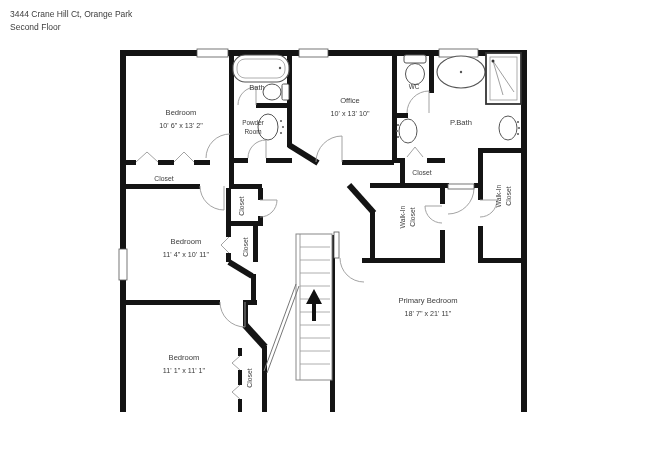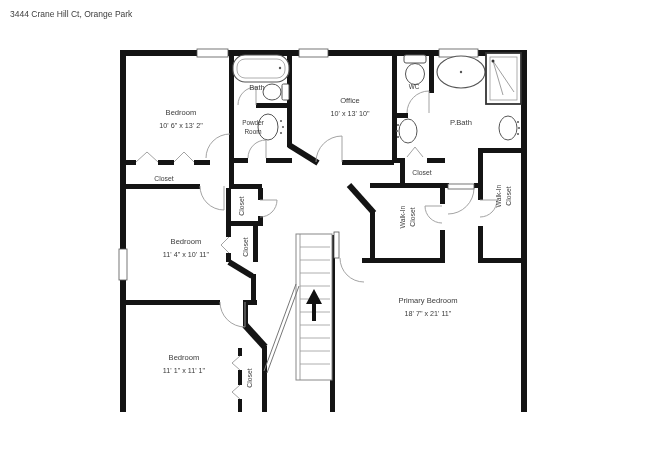--- a/index.html
+++ b/index.html
@@ -13,20 +13,21 @@
   .cl{font-size:6.8px;}
   .sm{font-size:6.4px;}
 </style>
 </head>
 <body>
 
 <div class="page">
 
   <div class="hdr">
     <div>3444 Crane Hill Ct, Orange Park</div>
+    <div>Second Floor</div>
   </div>
 
   <svg class="plan-svg" width="650" height="460" viewBox="0 0 650 460">
 
     <g fill="#141414">
 
       <rect x="120" y="50" width="407" height="6"></rect>
       <rect x="120" y="50" width="6" height="372"></rect>
       <rect x="521" y="50" width="6" height="372"></rect>
       <rect x="120" y="416" width="407" height="6"></rect>

